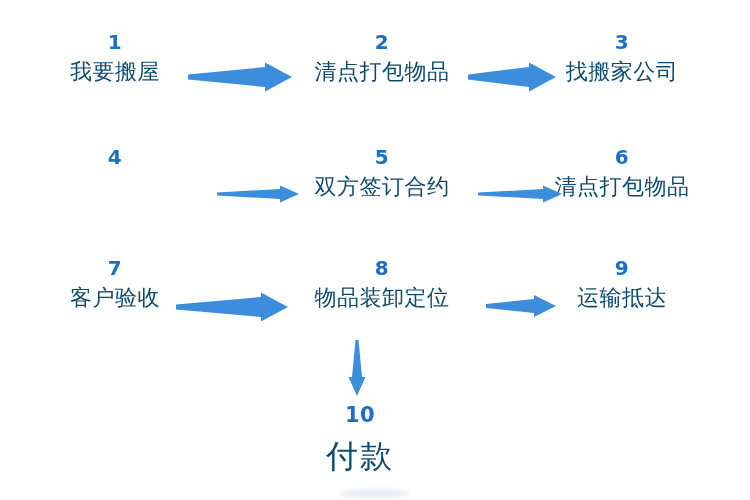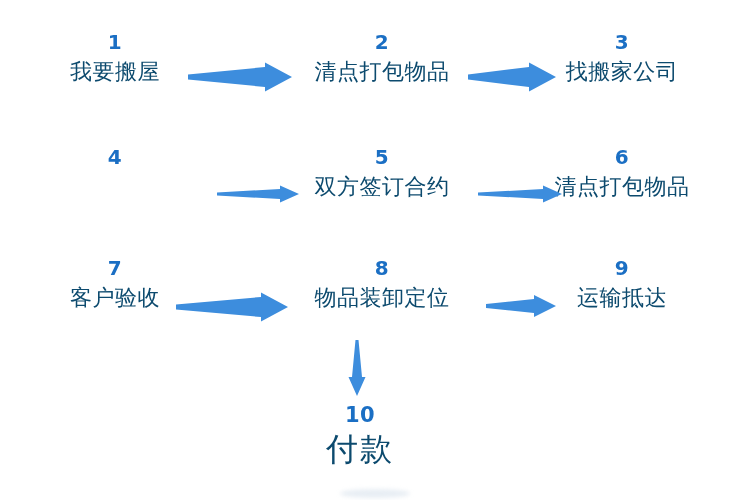--- a/index.html
+++ b/index.html
@@ -40,21 +40,21 @@
   .step-label {
     font-size: 22px;
     font-weight: 400;
     color: #0c4a6e;
     line-height: 1.05;
     white-space: nowrap;
     letter-spacing: 0.5px;
   }
   .step.final .step-num {
     font-size: 21px;
-    margin-bottom: 7px;
+    margin-bottom: 14px;
   }
   .step.final .step-label {
     font-size: 32px;
     letter-spacing: 2px;
   }
 
   
   .arrow {
     position: absolute;
     transform: translate(-50%, -50%);

